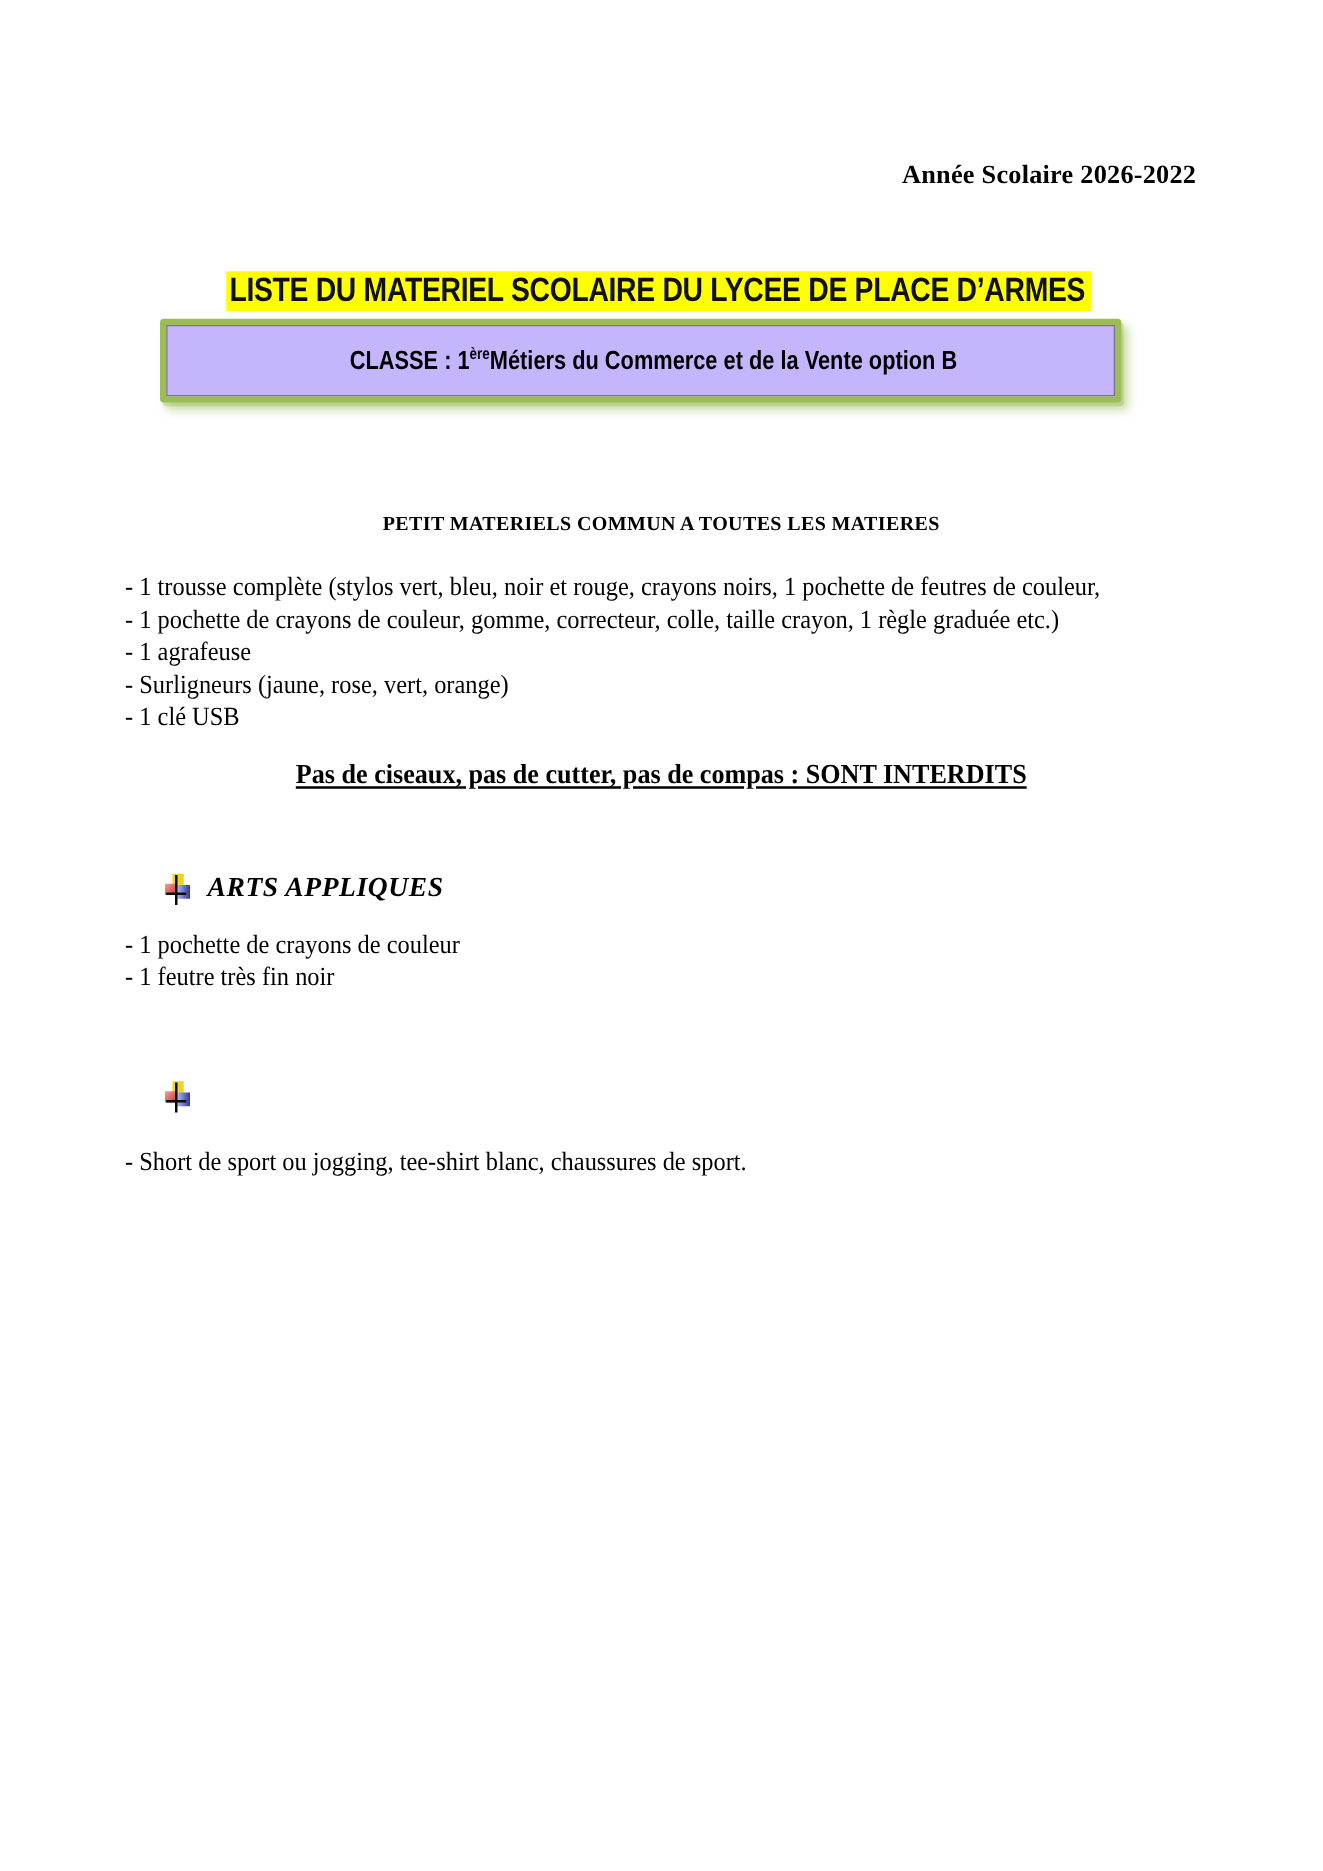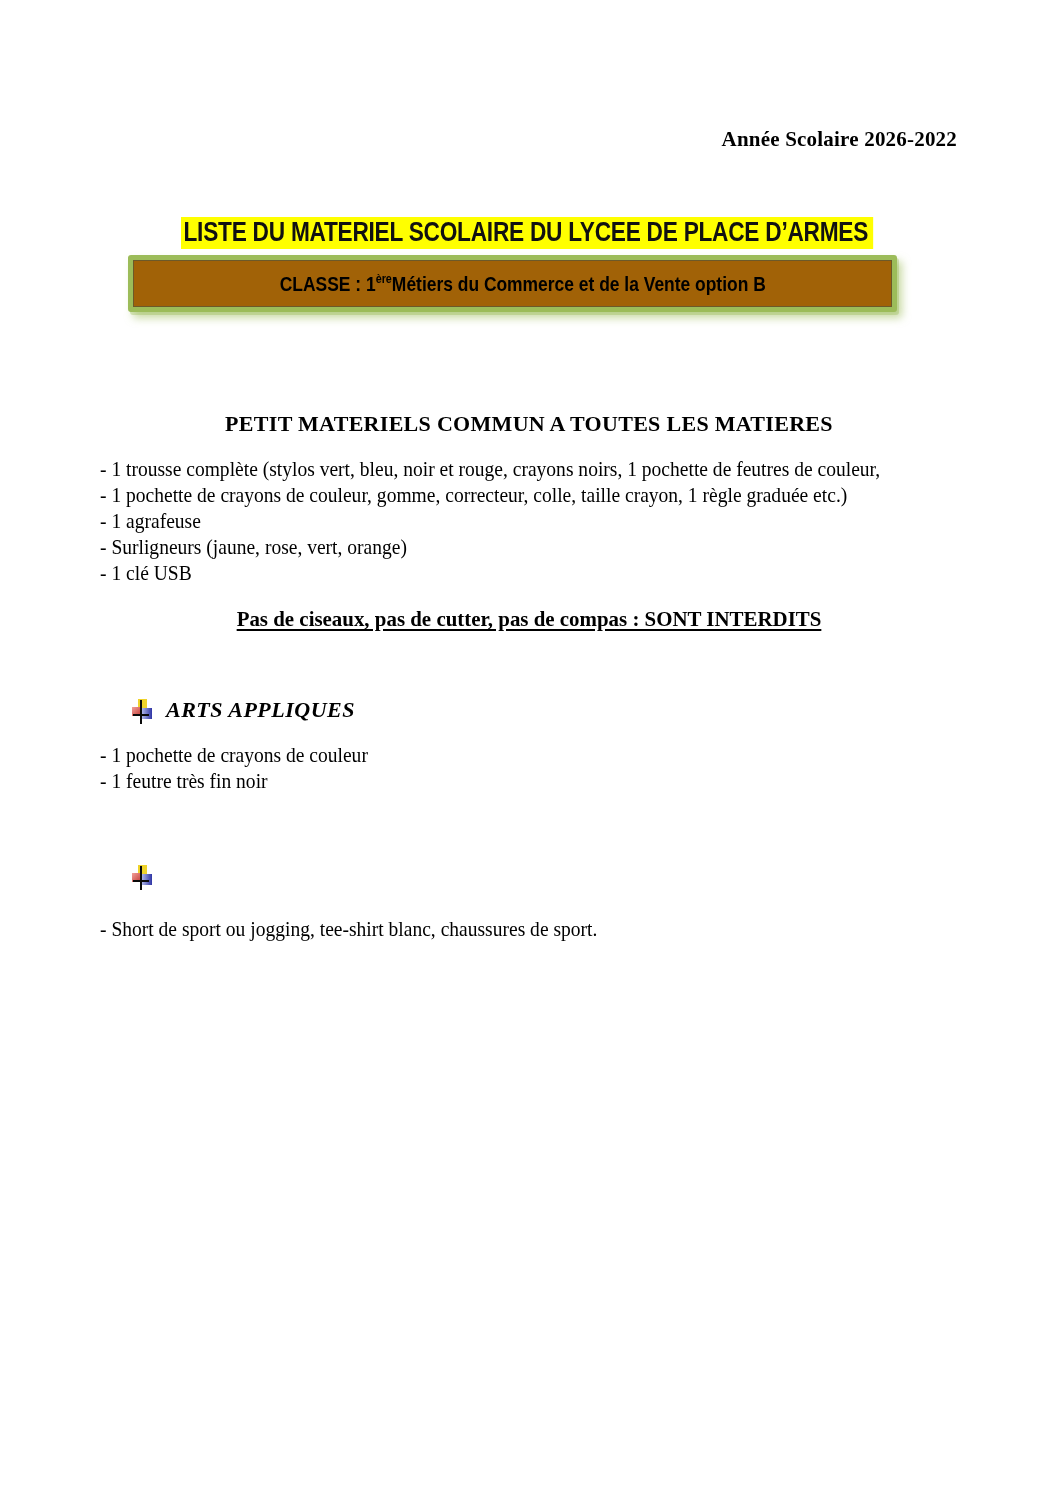--- a/index.html
+++ b/index.html
@@ -18,38 +18,38 @@
     transform:scaleX(0.84); transform-origin:left top; white-space:nowrap;
   }
   .main-title .hl {
     background:#FFFF00; color:#111;
     font-family:"Liberation Sans", sans-serif; font-weight:bold;
     font-size:27px; line-height:31px; letter-spacing:-0.3px;
     padding:0 6px 1px 3px; display:inline-block;
   }
 
   .classe-box {
-    position:absolute; top:255px; left:128px; width:769px; height:57px;
-    box-sizing:border-box; background:#a16207;
+    position:absolute; top:255px; left:128px; width:769px; height:67px;
+    box-sizing:border-box; background:#c4b5fd;
     border:5px solid #9cbc59; border-radius:3px;
     box-shadow: inset 0 0 0 1px rgba(80,85,60,0.65),
                 5px 6px 8px rgba(156,188,89,0.55),
                 2px 3px 0 rgba(214,228,188,0.9);
     display:flex; align-items:center; justify-content:center;padding-left:20px;
   }
   .classe-text {
     font-family:"Liberation Sans", sans-serif; font-weight:bold;
     font-size:21px; white-space:nowrap;
     transform:scaleX(0.83); transform-origin:center center;
   }
   .classe-text sup { font-size:13px; line-height:0; }
 
   .petit-heading {
     position:absolute; top:411px; left:0; width:100%;
-    text-align:center; font-weight:bold; font-size:22px; letter-spacing:0.3px;
+    text-align:center; font-weight:bold; font-size:16px; letter-spacing:0.3px;
   }
 
   .doc-list {
     font-size:21px; line-height:26px; white-space:nowrap;
     transform:scaleX(0.93); transform-origin:left top;
   }
   .common-list { position:absolute; top:456px; left:100px; }
   .arts-items  { position:absolute; top:742px; left:100px; }
   .eps-items   { position:absolute; top:916px; left:100px; }
 

